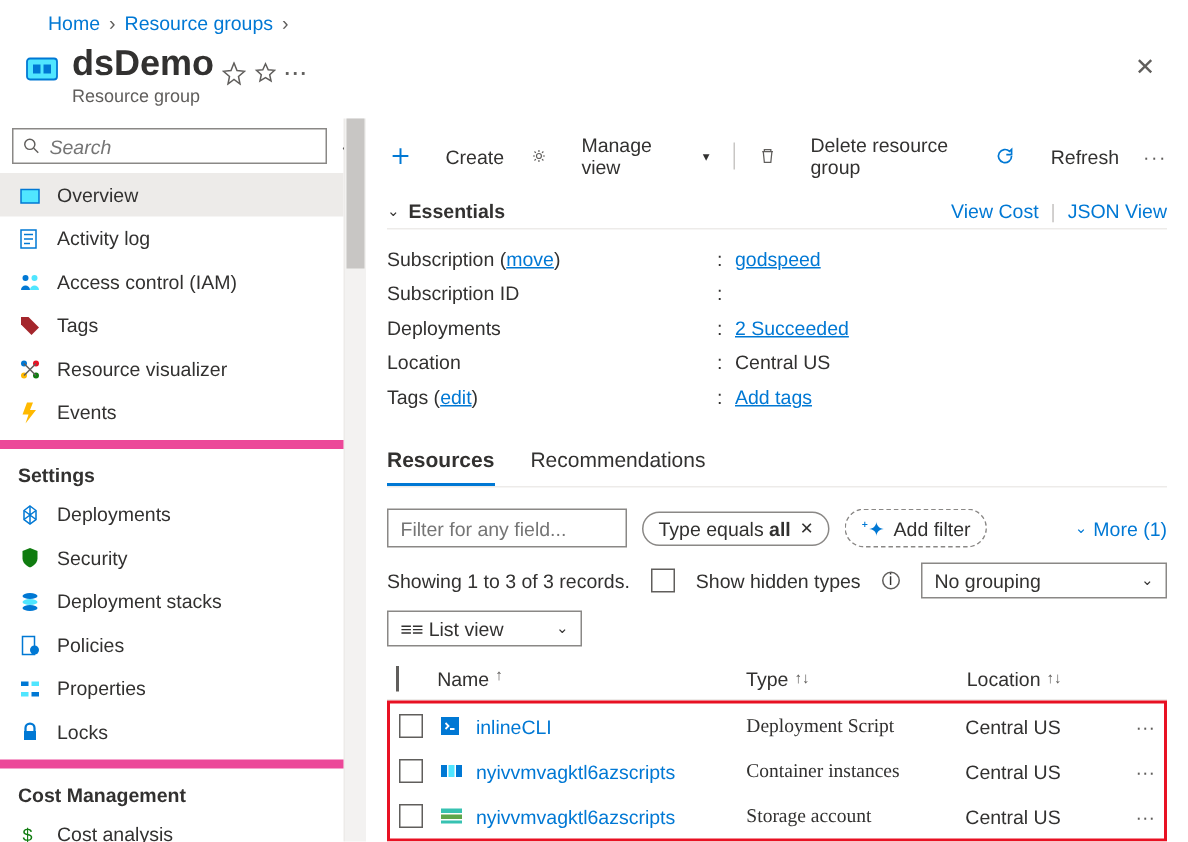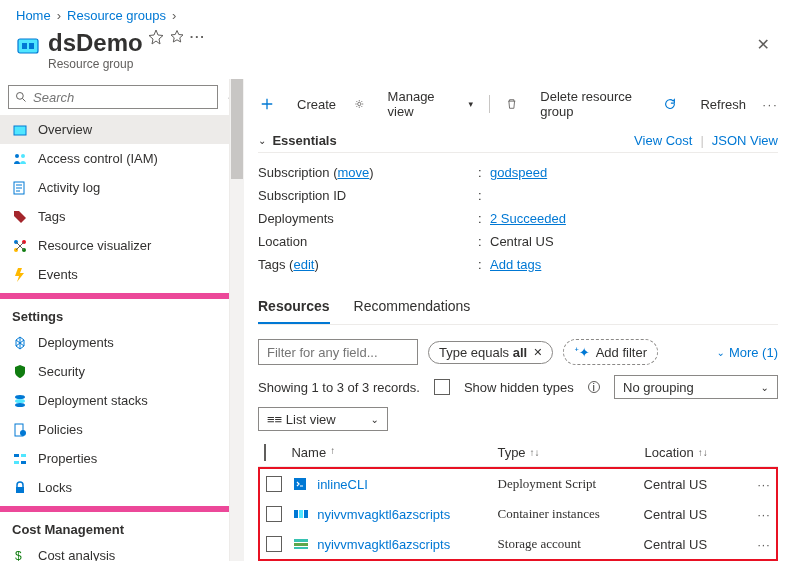--- a/index.html
+++ b/index.html
@@ -1,25 +1,25 @@
 <!DOCTYPE html>
 <html><head>
 <meta charset="utf-8">
 <style>
 * { box-sizing: border-box; margin: 0; padding: 0; }
 body { font-family: "Segoe UI", -apple-system, sans-serif; font-size: 13px; color: #323130; background: #fff; width: 792px; height: 561px; overflow: hidden; }
 a { color: #0078d4; text-decoration: none; cursor: pointer; }
 
-.breadcrumb { padding: 8px 16px 4px; font-size: 13px; display: flex; align-items: center; gap: 6px; }
+.breadcrumb { padding: 8px 16px 4px; font-size: 13px; display: flex; align-items: center; gap: 6px; margin-left: 16px; }
 .breadcrumb .sep { color: #605e5c; }
 
 .header { padding: 2px 16px 8px; display: flex; align-items: flex-start; }
 .title-icon { width: 24px; height: 24px; margin-right: 8px; margin-top: 4px; }
 .title-block { flex: 1; }
-.title { font-size: 24px; font-weight: 600; display: flex; align-items: flex-start; gap: 5px; }
+.title { font-size: 24px; font-weight: 600; display: flex; align-items: flex-end; gap: 5px; }
 .subtitle { font-size: 12px; color: #605e5c; margin-top: 0px; }
 .hdr-icon { width: 16px; height: 16px; color: #605e5c; cursor: pointer; }
 .close-x { font-size: 16px; color: #605e5c; cursor: pointer; padding: 6px; }
 
 .body { display: flex; height: calc(561px - 70px); }
 .sidebar { width: 230px; border-right: 1px solid #edebe9; display: flex; flex-direction: column; overflow-y: auto; }
 .search-row { padding: 6px 8px; display: flex; align-items: center; gap: 6px; }
 .search-box { flex: 1; border: 1px solid #8a8886; height: 24px; display: flex; align-items: center; padding: 0 6px; gap: 6px; }
 .search-box input { border: none; outline: none; flex: 1; font-size: 13px; font-style: italic; color: #605e5c; }
 .collapse-btn { color: #605e5c; cursor: pointer; font-size: 14px; padding: 0 4px; }
@@ -129,38 +129,38 @@
         <span class="nav-icon">
           <svg viewBox="0 0 16 16" width="16" height="16">
             <rect x="2" y="4" width="12" height="9" fill="#50e6ff" stroke="#0078d4"></rect>
           </svg>
         </span>
         <span>Overview</span>
       </div>
     <div class="nav-item">
         <span class="nav-icon">
           <svg viewBox="0 0 16 16" width="16" height="16">
+            <rect x="2" y="2" width="10" height="12" fill="#fff" stroke="#0078d4"></rect>
+            <line x1="4" y1="5" x2="10" y2="5" stroke="#0078d4"></line>
+            <line x1="4" y1="8" x2="10" y2="8" stroke="#0078d4"></line>
+            <line x1="4" y1="11" x2="8" y2="11" stroke="#0078d4"></line>
+          </svg>
+        </span>
+        <span>Activity log</span>
+      </div>
+    <div class="nav-item">
+        <span class="nav-icon">
+          <svg viewBox="0 0 16 16" width="16" height="16">
             <circle cx="5" cy="5" r="2" fill="#0078d4"></circle>
             <circle cx="11" cy="5" r="2" fill="#50e6ff"></circle>
             <path d="M2 13c0-2 1.5-3 3-3s3 1 3 3" fill="#0078d4"></path>
             <path d="M8 13c0-2 1.5-3 3-3s3 1 3 3" fill="#50e6ff"></path>
           </svg>
         </span>
         <span>Access control (IAM)</span>
-      </div>
-    <div class="nav-item">
-        <span class="nav-icon">
-          <svg viewBox="0 0 16 16" width="16" height="16">
-            <rect x="2" y="2" width="10" height="12" fill="#fff" stroke="#0078d4"></rect>
-            <line x1="4" y1="5" x2="10" y2="5" stroke="#0078d4"></line>
-            <line x1="4" y1="8" x2="10" y2="8" stroke="#0078d4"></line>
-            <line x1="4" y1="11" x2="8" y2="11" stroke="#0078d4"></line>
-          </svg>
-        </span>
-        <span>Activity log</span>
       </div>
     <div class="nav-item">
         <span class="nav-icon">
           <svg viewBox="0 0 16 16" width="16" height="16">
             <path d="M2 2h5l7 7-5 5-7-7z" fill="#a4262c"></path>
           </svg>
         </span>
         <span>Tags</span>
       </div>
     <div class="nav-item">

